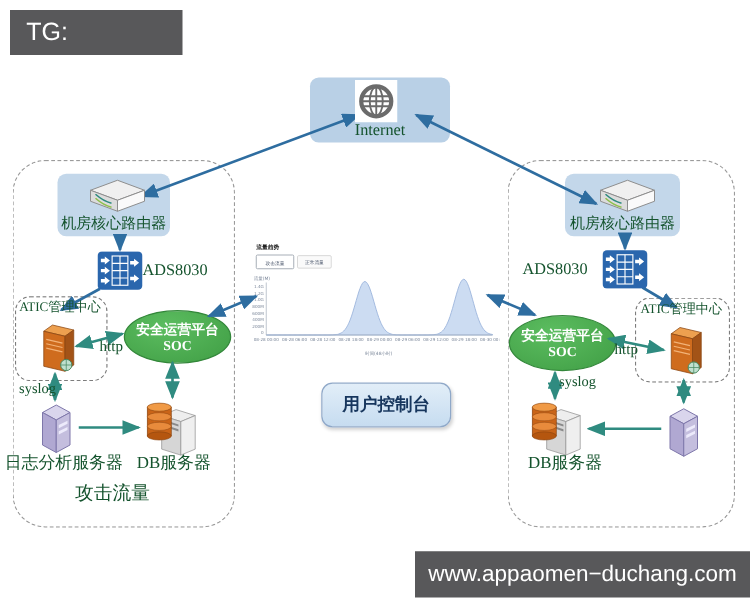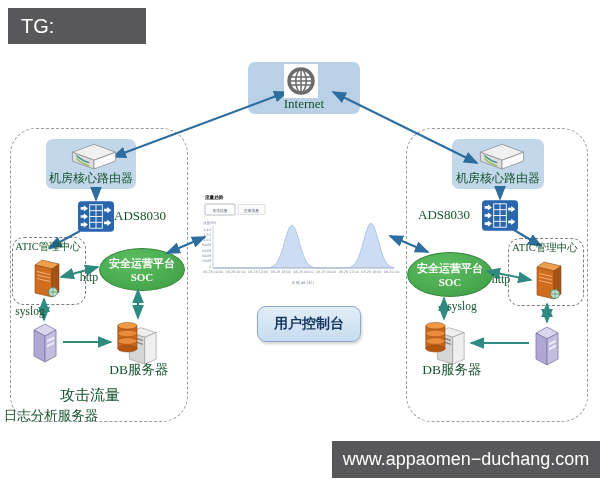--- a/index.html
+++ b/index.html
@@ -232,21 +232,21 @@
 
   <div class="lbl" style="left:12px;top:241px;width:72px;font-size:10.5px;">ATIC管理中心</div>
   <div class="lbl" style="left:508px;top:242px;width:74px;font-size:10.5px;">ATIC管理中心</div>
 
   <div class="lbl" style="left:74px;top:271px;width:30px;font-size:12px;">http</div>
   <div class="lbl" style="left:486px;top:273px;width:30px;font-size:12px;">http</div>
 
   <div class="lbl" style="left:10px;top:305px;width:40px;font-size:11.5px;">syslog</div>
   <div class="lbl" style="left:442px;top:300px;width:40px;font-size:11.5px;">syslog</div>
 
-  <div class="lbl" style="left:2px;top:362px;width:98px;font-size:13.5px;margin-top:46px;">日志分析服务器</div>
+  <div class="lbl" style="left:2px;top:362px;width:98px;font-size:13.5px;">日志分析服务器</div>
   <div class="lbl" style="left:108px;top:362px;width:62px;font-size:13.5px;">DB服务器</div>
   <div class="lbl" style="left:419px;top:362px;width:66px;font-size:13.5px;">DB服务器</div>
 
   <div class="lbl" style="left:52px;top:387px;width:76px;font-size:15px;">攻击流量</div>
 
   <div class="consolebtn" style="left:247px;top:306px;width:102px;height:34px;font-size:14px;margin-left:10px;">用户控制台</div>
 
   <div class="badge" style="left:8px;top:8px;width:138px;height:36px;font-size:20px;line-height:36px;padding-left:13px;box-sizing:border-box;">TG: MYYJJPP</div>
   <div class="badge" style="left:332px;top:441px;width:268px;height:37px;font-size:18px;line-height:37px;text-align:center;">www.appaomen−duchang.com</div>
 

